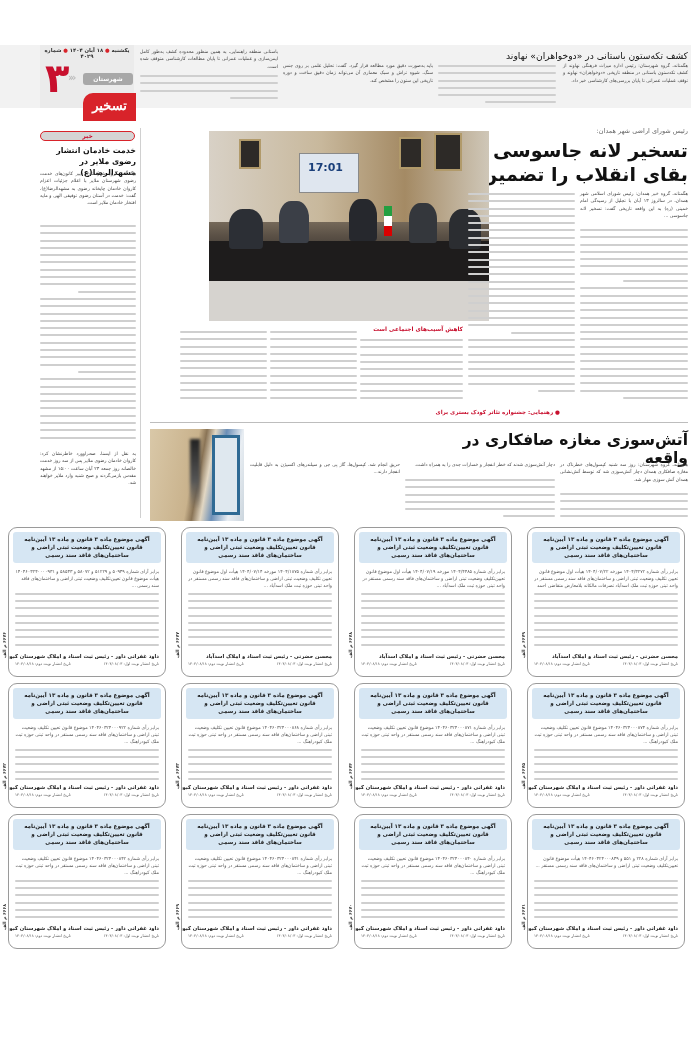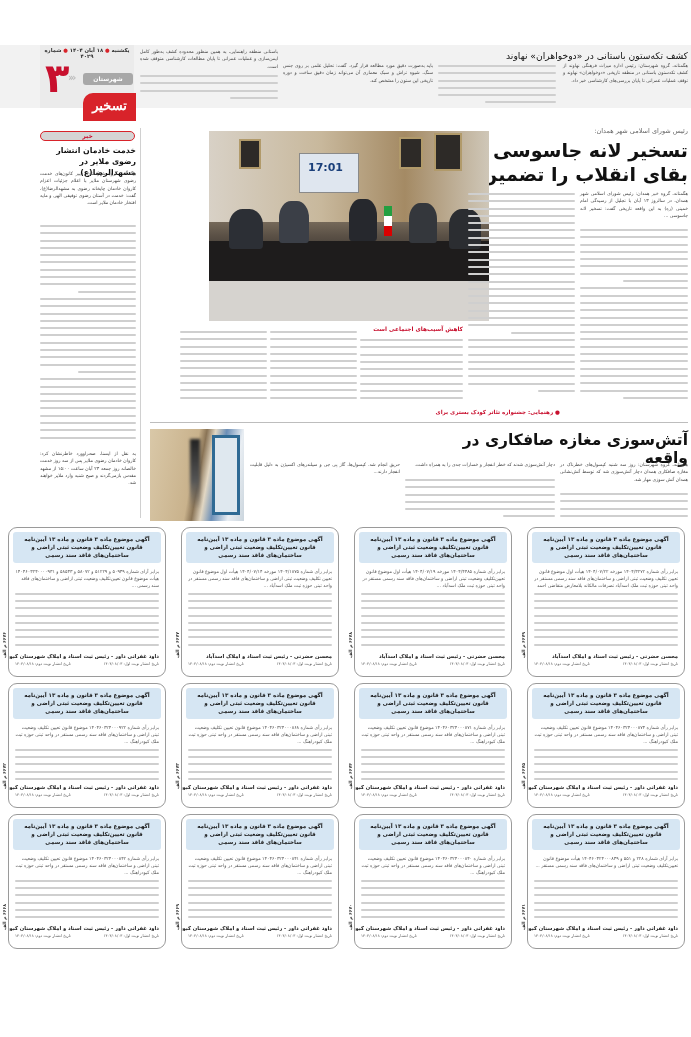--- a/index.html
+++ b/index.html
@@ -129,21 +129,21 @@
     <div class="line"></div>
     <div class="line"></div>
     <div class="line"></div>
     <div class="line"></div>
     <div class="line"></div>
     <div class="line"></div>
 </div>
 <div class="abs txt" style="top:450px;left:40px;width:96px;">به نقل از ایسنا، صحراوورد خاطرنشان کرد: کاروان خادمان رضوی ملایر پس از سه روز خدمت خالصانه روز جمعه ۲۳ آبان ساعت ۱۵:۰۰ از مشهد مقدس بازمی‌گردند و صبح شنبه وارد ملایر خواهند شد.</div>
 <div class="abs" style="top:128px;left:140px;width:1px;height:390px;background:#d0d0d0;"></div>
 
-<div class="abs kicker">رئیس شورای اسلامی شهر همدان:</div>
+<div class="abs kicker">رئیس شورای اراضی شهر همدان:</div>
 <div class="abs headline">
   <div>تسخیر لانه جاسوسی</div>
   <div>بقای انقلاب را تضمین کرد</div>
 </div>
 
 <div class="abs photo1">
   <div class="wall"></div>
   <div class="frame" style="left:190px;top:6px;width:24px;height:32px;"></div>
   <div class="frame" style="left:225px;top:2px;width:28px;height:38px;"></div>
   <div class="frame" style="left:30px;top:8px;width:22px;height:30px;"></div>

